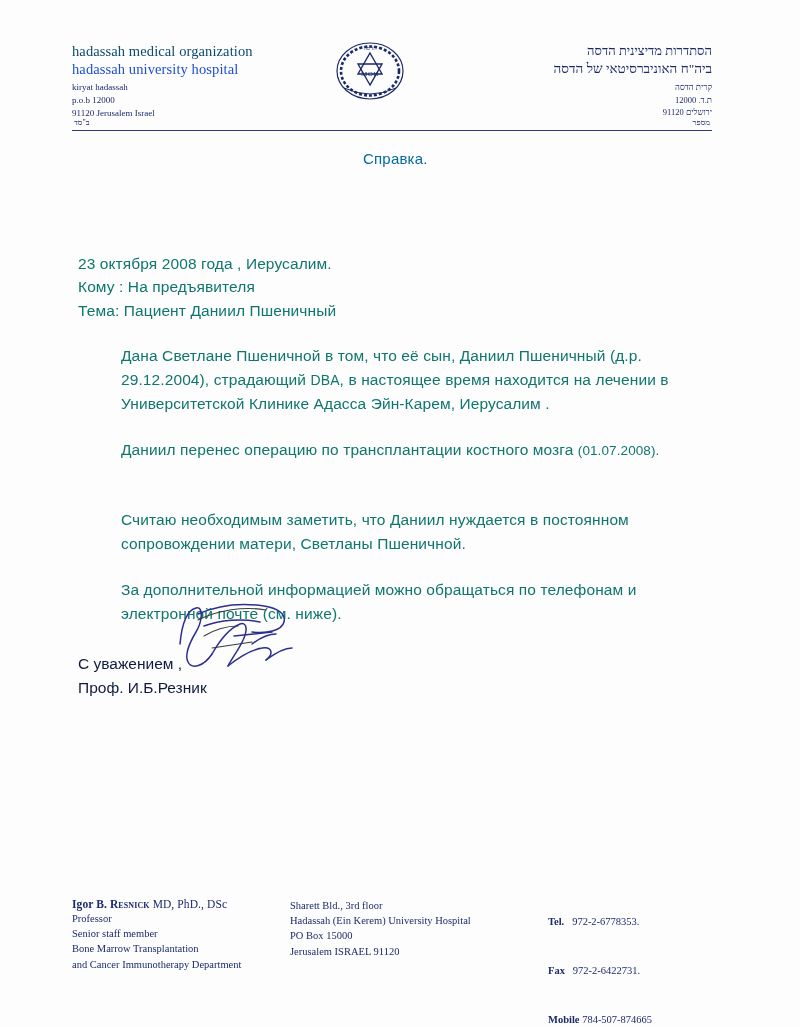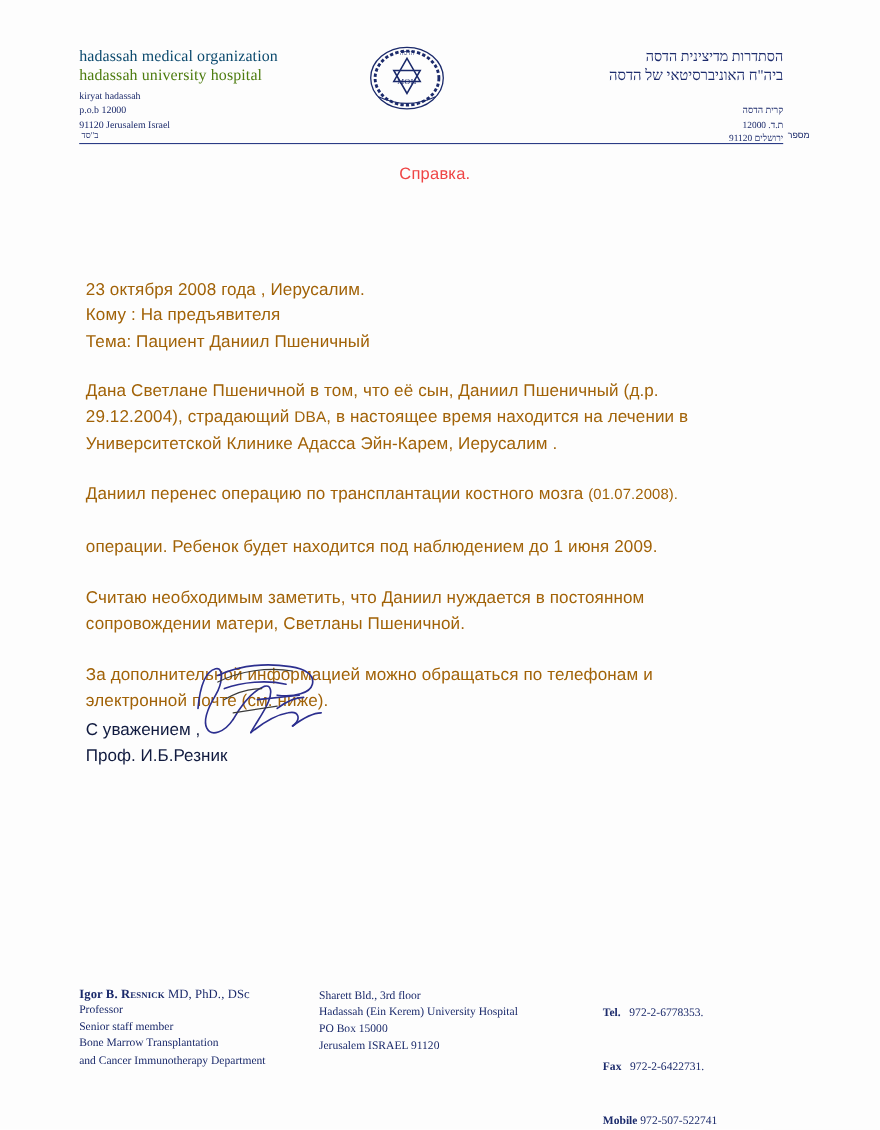--- a/index.html
+++ b/index.html
@@ -39,21 +39,21 @@
   .lh-left .l1 {
     font-family: "Liberation Serif", serif;
     font-size: 14.5px;
     color: #0c4a6e;
     line-height: 1.25;
     letter-spacing: .1px;
   }
   .lh-left .l2 {
     font-family: "Liberation Serif", serif;
     font-size: 14.5px;
-    color: #4d7c0f;
+    color: #1d4ed8;
     line-height: 1.25;
     letter-spacing: .1px;
   }
   .lh-left .small {
     font-family: "Liberation Serif", serif;
     font-size: 9px;
     color: #1b2a6b;
     line-height: 1.45;
     margin-top: 3px;
   }
@@ -75,21 +75,21 @@
     font-family: "Liberation Serif", serif;
     font-size: 13.5px;
     color: #1b2a6b;
     line-height: 1.35;
   }
   .lh-right .small {
     font-family: "Liberation Serif", serif;
     font-size: 8.5px;
     color: #1b2a6b;
     line-height: 1.5;
-    margin-top: 16px;
+    margin-top: 3px;
   }
 
   
   .emblem {
     position: absolute;
     left: 332px;
     top: 40px;
     width: 76px;
     height: 62px;
   }
@@ -106,57 +106,58 @@
   .bsd {
     position: absolute;
     left: 74px;
     top: 118px;
     font-family: "Liberation Serif", serif;
     font-size: 8px;
     color: #1b2a6b;
   }
   .heb-corner {
     position: absolute;
-    right: 64px;
+    right: 90px;
     top: 118px;
-    font-family: Liberation Sans, sans-serif;
+    font-family: Liberation Serif, serif;
     font-size: 8px;
     color: #1b2a6b;
     direction: rtl;
   }
 
   
   .doc-title {
     position: absolute;
     left: 363px;
     top: 150px;
     font-size: 15px;
-    color: #ef4444;
+    color: #0369a1;
     letter-spacing: .2px;
   }
 
   
   .body-block {
     position: absolute;
     left: 78px;
     top: 252px;
     width: 620px;
-    color: #a16207;
+    color: #0f766e;
   }
   .meta-line {
     font-size: 15.5px;
     line-height: 1.5;
     letter-spacing: .1px;
   }
   .meta-line.first { margin-bottom: 0; }
   .para {
     font-size: 15.5px;
     line-height: 1.55;
     margin-top: 22px;
     letter-spacing: .1px;
+    margin-left: 43px;
   }
   .para .small-date {
     font-size: 13.5px;
   }
   .para .dba {
     font-size: 14px;
   }
 
   
   .sig-scribble {
@@ -270,21 +271,20 @@
 
     <div class="para">
       <span>Дана Светлане Пшеничной в том, что её сын, Даниил Пшеничный (д.р.</span><br>
       <span>29.12.2004), страдающий </span><span class="dba">DBA</span><span>,  в настоящее время находится на лечении в</span><br>
       <span>Университетской Клинике Адасса Эйн-Карем, Иерусалим .</span>
     </div>
 
     <div class="para">
       <span>Даниил перенес  операцию по трансплантации костного мозга </span><span class="small-date">(01.07.2008).</span><br>
       <br>
-      <span>операции. Ребенок будет находится под наблюдением до 1 июня 2009.</span>
     </div>
 
     <div class="para">
       <span>Считаю необходимым заметить, что Даниил нуждается в постоянном</span><br>
       <span>сопровождении матери, Светланы Пшеничной.</span>
     </div>
 
     <div class="para">
       <span>За дополнительной информацией можно обращаться  по  телефонам и</span><br>
       <span>электронной почте (см. ниже).</span>
@@ -336,19 +336,19 @@
     </div>
 
     <div class="f-col right">
       <div class="f-right-line">
         <b>Tel.</b>&nbsp;&nbsp;&nbsp;<span>972-2-6778353.</span>
       </div>
       <div class="f-right-line">
         <b>Fax</b>&nbsp;&nbsp;&nbsp;<span>972-2-6422731.</span>
       </div>
       <div class="f-right-line">
-        <b>Mobile</b>&nbsp;<span>972-507-522741</span>
+        <b>Mobile</b>&nbsp;<span>784-507-874665</span>
       </div>
 
     </div>
   </div>
 
 </div>
 
 </body></html>

